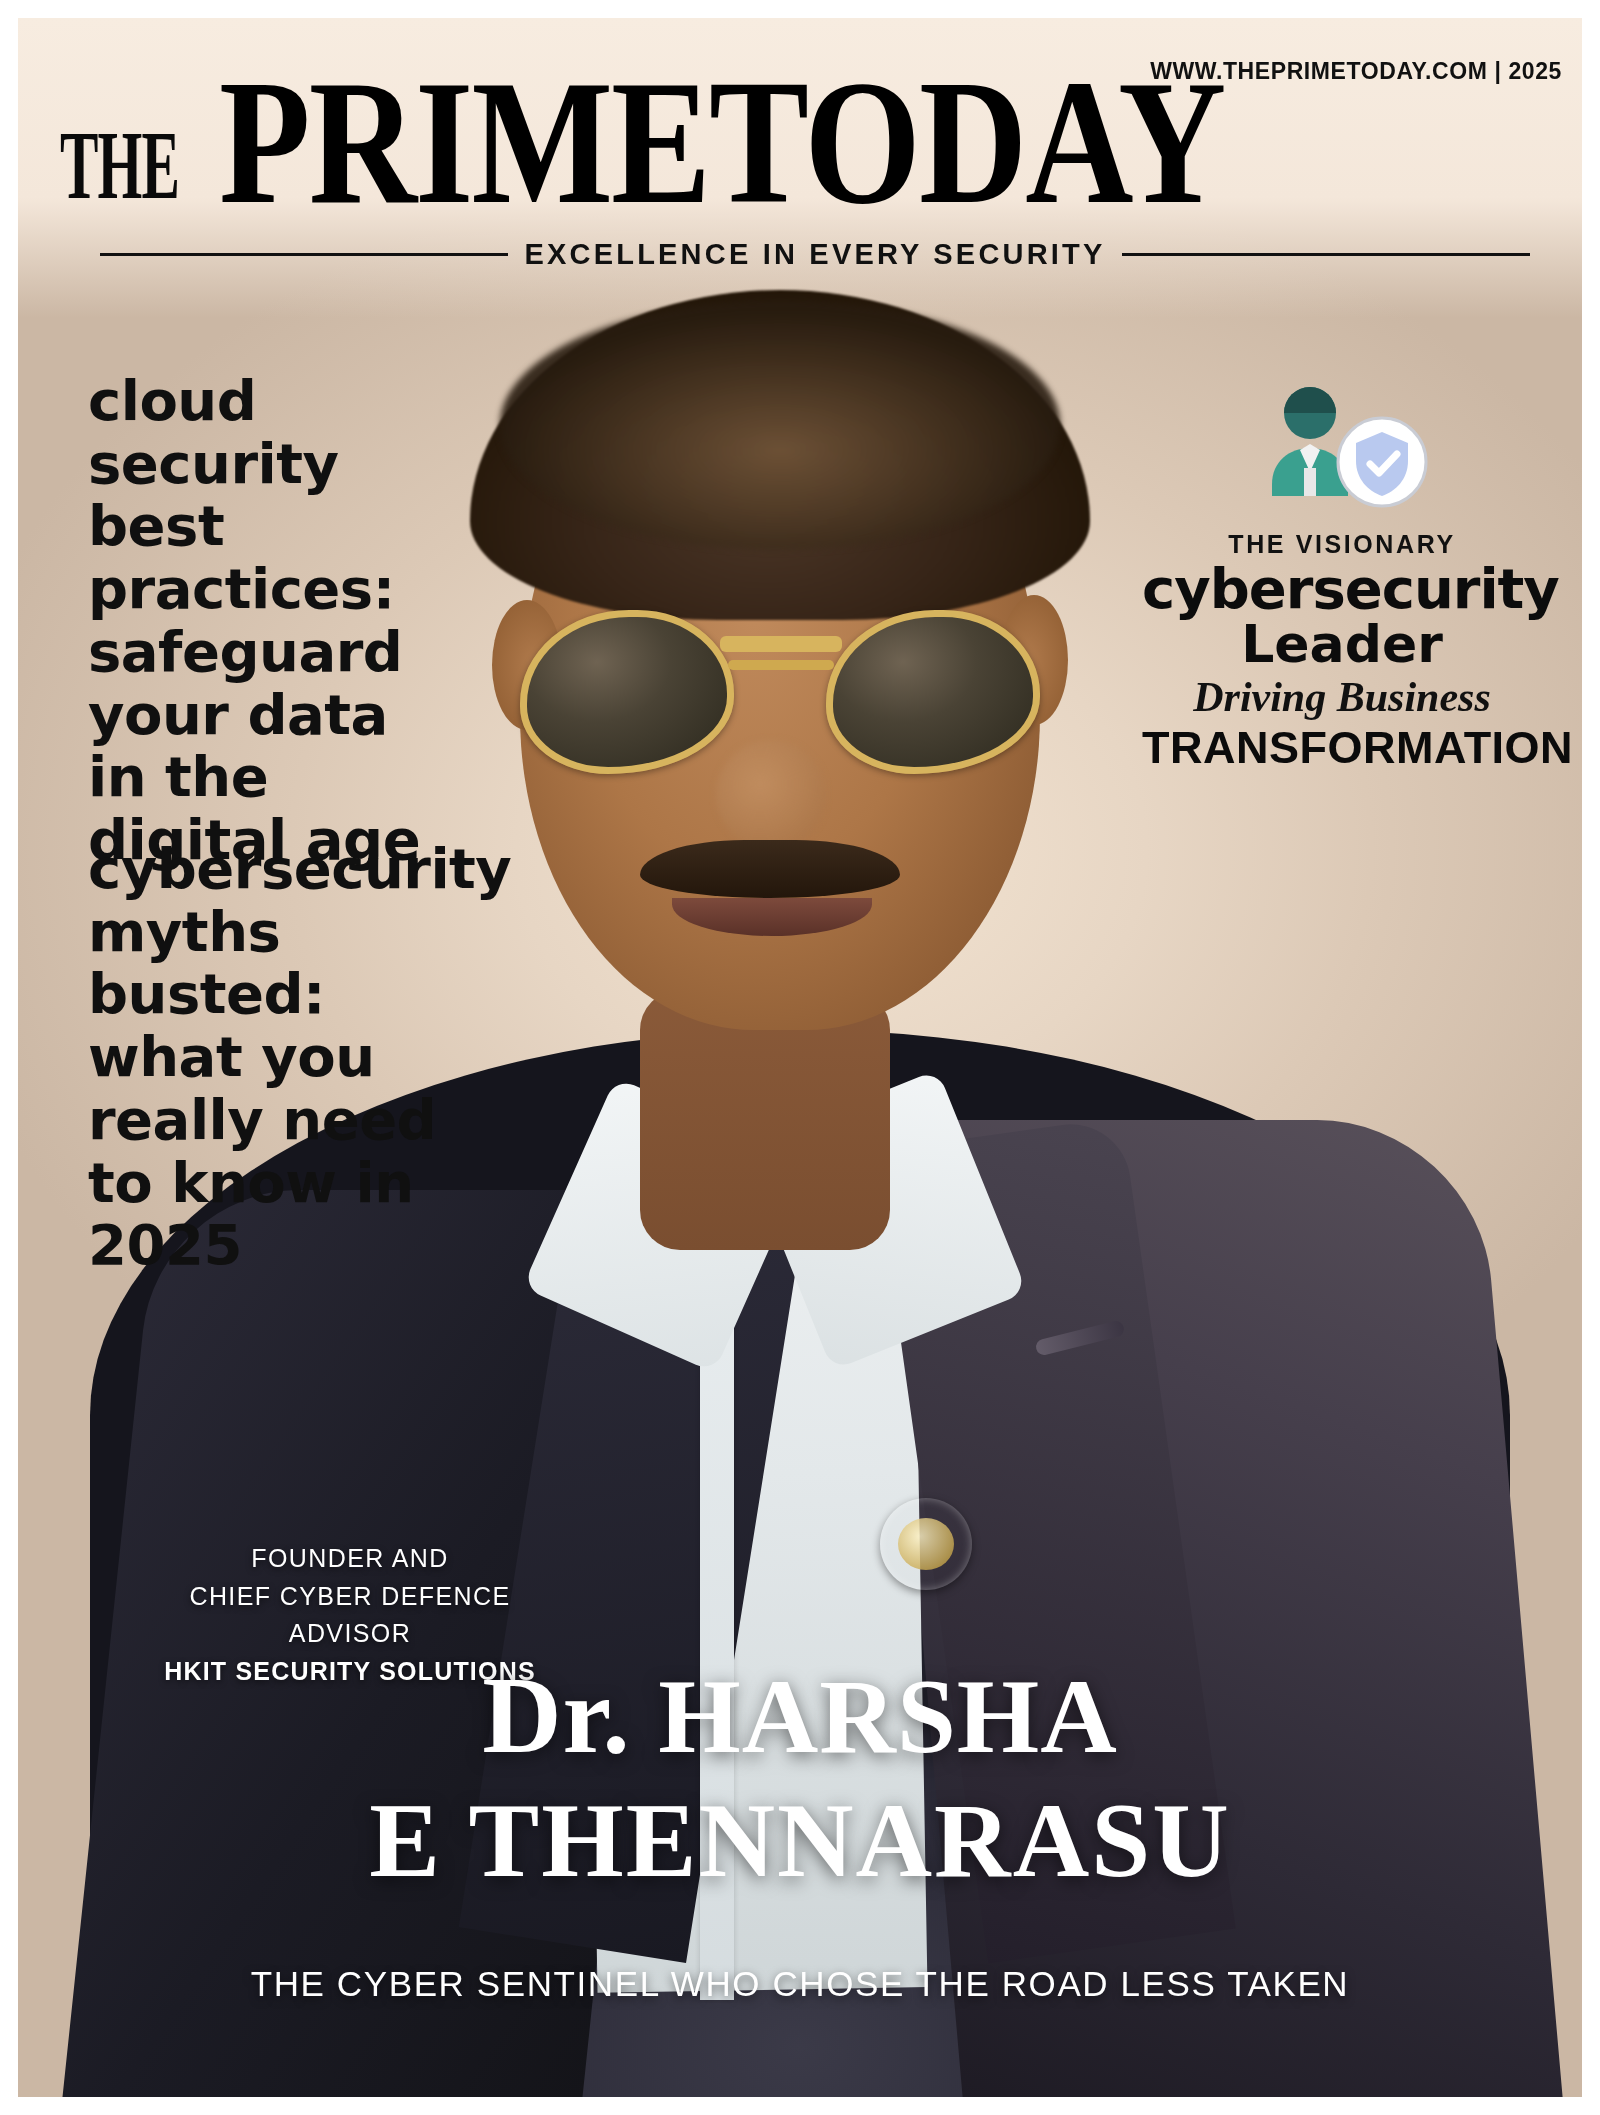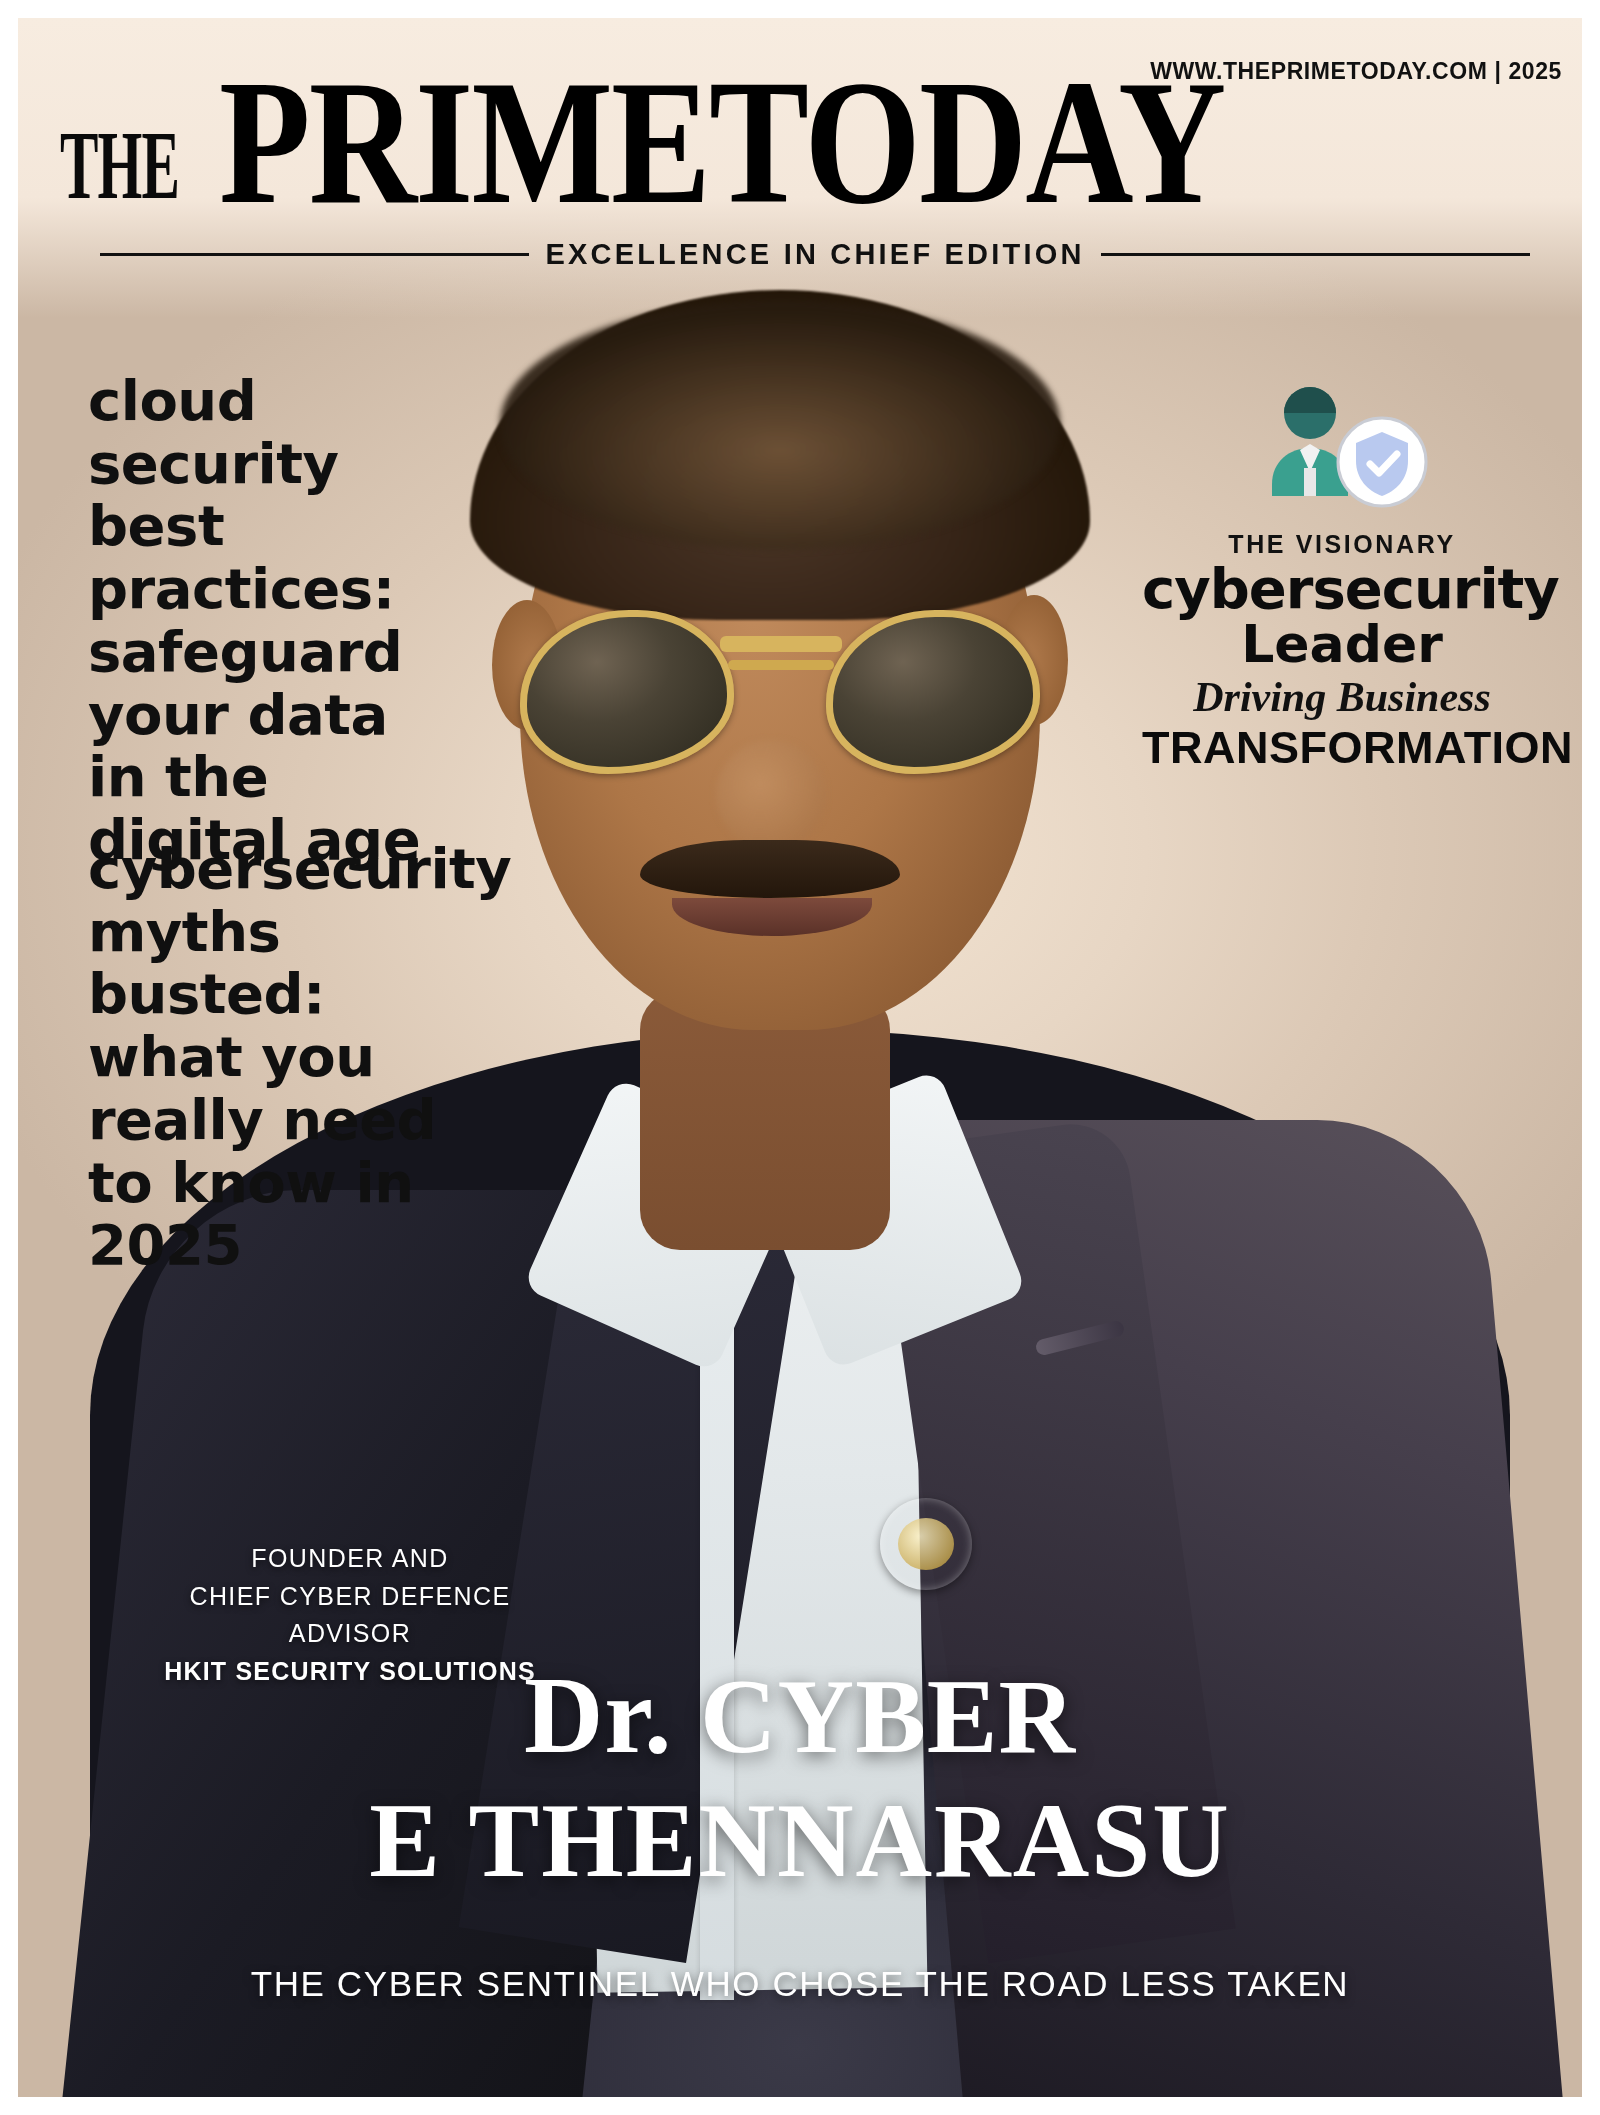--- a/index.html
+++ b/index.html
@@ -479,21 +479,21 @@
 
   <div class="url-line">WWW.THEPRIMETODAY.COM | 2025</div>
 
   <div class="masthead">
     <div class="the">THE</div>
     <div class="prime-today">PRIMETODAY</div>
   </div>
 
   <div class="tagline-wrap">
     <div class="tag-rule"></div>
-    <div class="tagline">EXCELLENCE IN CHIEF EDITION</div>
+    <div class="tagline">EXCELLENCE IN EVERY SECURITY</div>
     <div class="tag-rule"></div>
   </div>
 
   <div class="coverline one">cloud security best practices: safeguard your data in the digital age</div>
   <div class="coverline two">cybersecurity myths busted: what you really need to know in 2025</div>
 
   <div class="visionary">
     <svg class="vis-icon" viewBox="0 0 200 155">
       <circle cx="78" cy="33" r="26" fill="#2b6f6a"></circle>
       <path d="M52 33a26 26 0 0 1 52 0z" fill="#1f4f4c"></path>
@@ -512,19 +512,19 @@
   </div>
 
   <div class="role">
     <div>FOUNDER AND</div>
     <div>CHIEF CYBER DEFENCE ADVISOR</div>
     <div class="company">HKIT SECURITY SOLUTIONS</div>
   </div>
 
   <div class="name name-1">
     <span class="dr">Dr.</span>
-    <span>CYBER</span>
+    <span>HARSHA</span>
   </div>
   <div class="name name-2">E THENNARASU</div>
   <div class="subtitle">THE CYBER SENTINEL WHO CHOSE THE ROAD LESS TAKEN</div>
 
   <div class="frame"></div>
 </div>
 
 </body></html>

